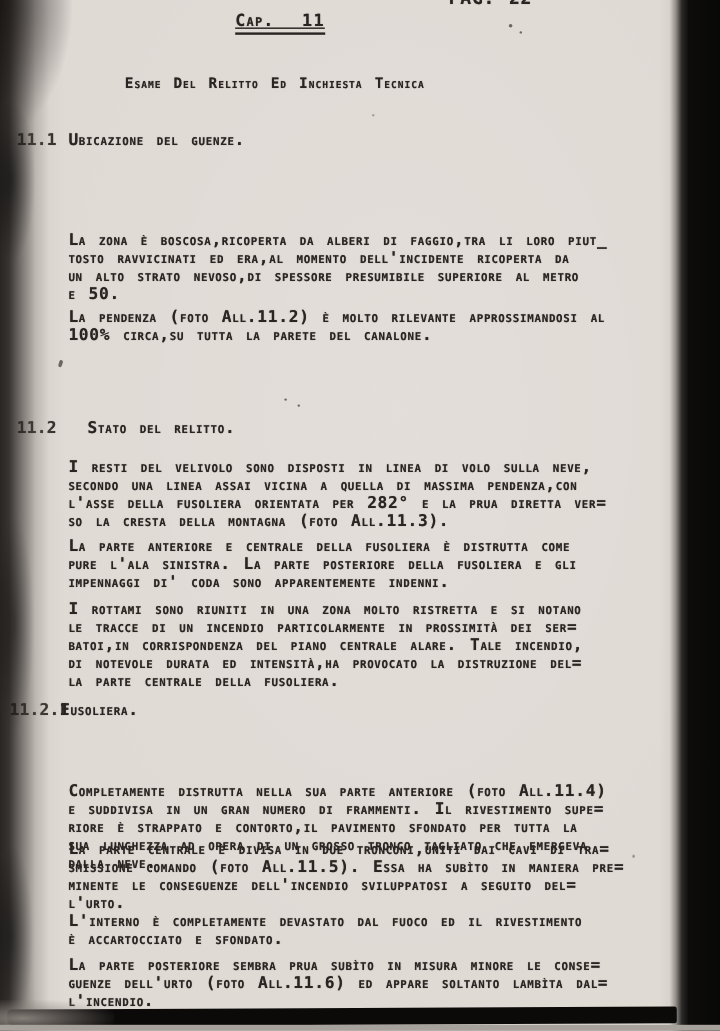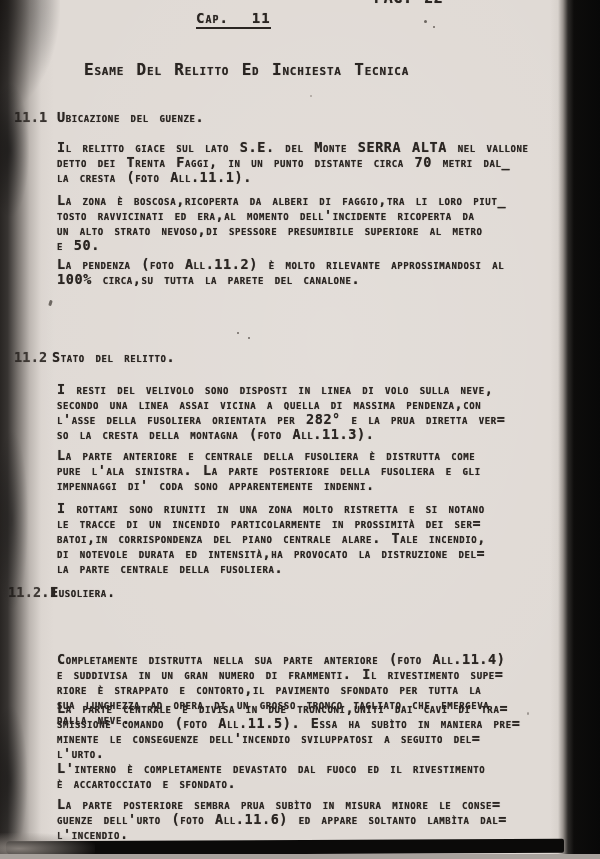--- a/index.html
+++ b/index.html
@@ -17,22 +17,22 @@
     font-variant:small-caps;
     font-size:13.5px;
     line-height:15px;
     letter-spacing:0.6px;
     word-spacing:2px;
     white-space:pre-wrap;
     text-shadow:0 0 0.7px rgba(42,37,30,0.65);
   }
   .page-ref{top:-9px;left:374px;font-size:15px;}
   .chapter{top:11px;left:196px;font-size:14px;letter-spacing:1px;}
-  .chapter .u{border-bottom:2px solid #2a2522;padding-bottom:1px;}
-  .title{top:62px;left:84px;font-size:16px;letter-spacing:0.8px;}
+  .chapter .u{border-bottom:2px solid #2a2522;padding-bottom:1px;text-decoration:underline;}
+  .title{top:62px;left:104px;font-size:12px;letter-spacing:0.8px;}
   .secnum{font-size:13.5px;letter-spacing:0.2px;}
   .para{width:505px;}
   
   .edge-left{
     position:absolute;top:0;left:0;width:54px;height:859px;z-index:4;pointer-events:none;
     background:
       radial-gradient(ellipse 26px 90px at 10px 150px, rgba(0,0,0,0.45), rgba(0,0,0,0) 75%),
       radial-gradient(ellipse 22px 120px at 12px 520px, rgba(0,0,0,0.35), rgba(0,0,0,0) 75%),
       radial-gradient(ellipse 24px 100px at 10px 780px, rgba(0,0,0,0.40), rgba(0,0,0,0) 75%),
       linear-gradient(to right, rgba(25,22,20,0.92) 0%, rgba(32,29,27,0.88) 14%,
@@ -68,32 +68,29 @@
 <div class="scan">
 
   <div class="doc-text page-ref">PAG. 22</div>
 
   <div class="doc-text chapter"><span class="u">Cap.&nbsp;&nbsp;11</span></div>
 
   <div class="doc-text title">Esame Del Relitto Ed Inchiesta Tecnica</div>
 
   <div class="doc-text secnum" style="top:110px;left:14px">11.1</div>
   <div class="doc-text" style="top:110px;left:57px">Ubicazione del guenze.</div>
-  <div class="doc-text para" style="top:140px;left:57px">Il relitto giace sul lato S.E. del Monte SERRA ALTA nel vallone
-detto dei Trenta Faggi, in un punto distante circa 70 metri dal_
-la cresta (foto All.11.1).</div>
   <div class="doc-text para" style="top:193px;left:57px">La zona è boscosa,ricoperta da alberi di faggio,tra li loro piut_
 tosto ravvicinati ed era,al momento dell'incidente ricoperta da
 un alto strato nevoso,di spessore presumibile superiore al metro
 e 50.</div>
   <div class="doc-text para" style="top:257px;left:57px">La pendenza (foto All.11.2) è molto rilevante approssimandosi al
 100% circa,su tutta la parete del canalone.</div>
 
   <div class="doc-text secnum" style="top:350px;left:14px">11.2</div>
-  <div class="doc-text" style="top:350px;left:52px">Stato del relitto.</div>
+  <div class="doc-text" style="top:350px;left:73px">Stato del relitto.</div>
   <div class="doc-text para" style="top:382px;left:57px">I resti del velivolo sono disposti in linea di volo sulla neve,
 secondo una linea assai vicina a quella di massima pendenza,con
 l'asse della fusoliera orientata per 282° e la prua diretta ver=
 so la cresta della montagna (foto All.11.3).</div>
   <div class="doc-text para" style="top:448px;left:57px">La parte anteriore e centrale della fusoliera è distrutta come
 pure l'ala sinistra. La parte posteriore della fusoliera e gli
 impennaggi di' coda sono apparentemente indenni.</div>
   <div class="doc-text para" style="top:501px;left:57px">I rottami sono riuniti in una zona molto ristretta e si notano
 le tracce di un incendio particolarmente in prossimità dei ser=
 batoi,in corrispondenza del piano centrale alare. Tale incendio,

